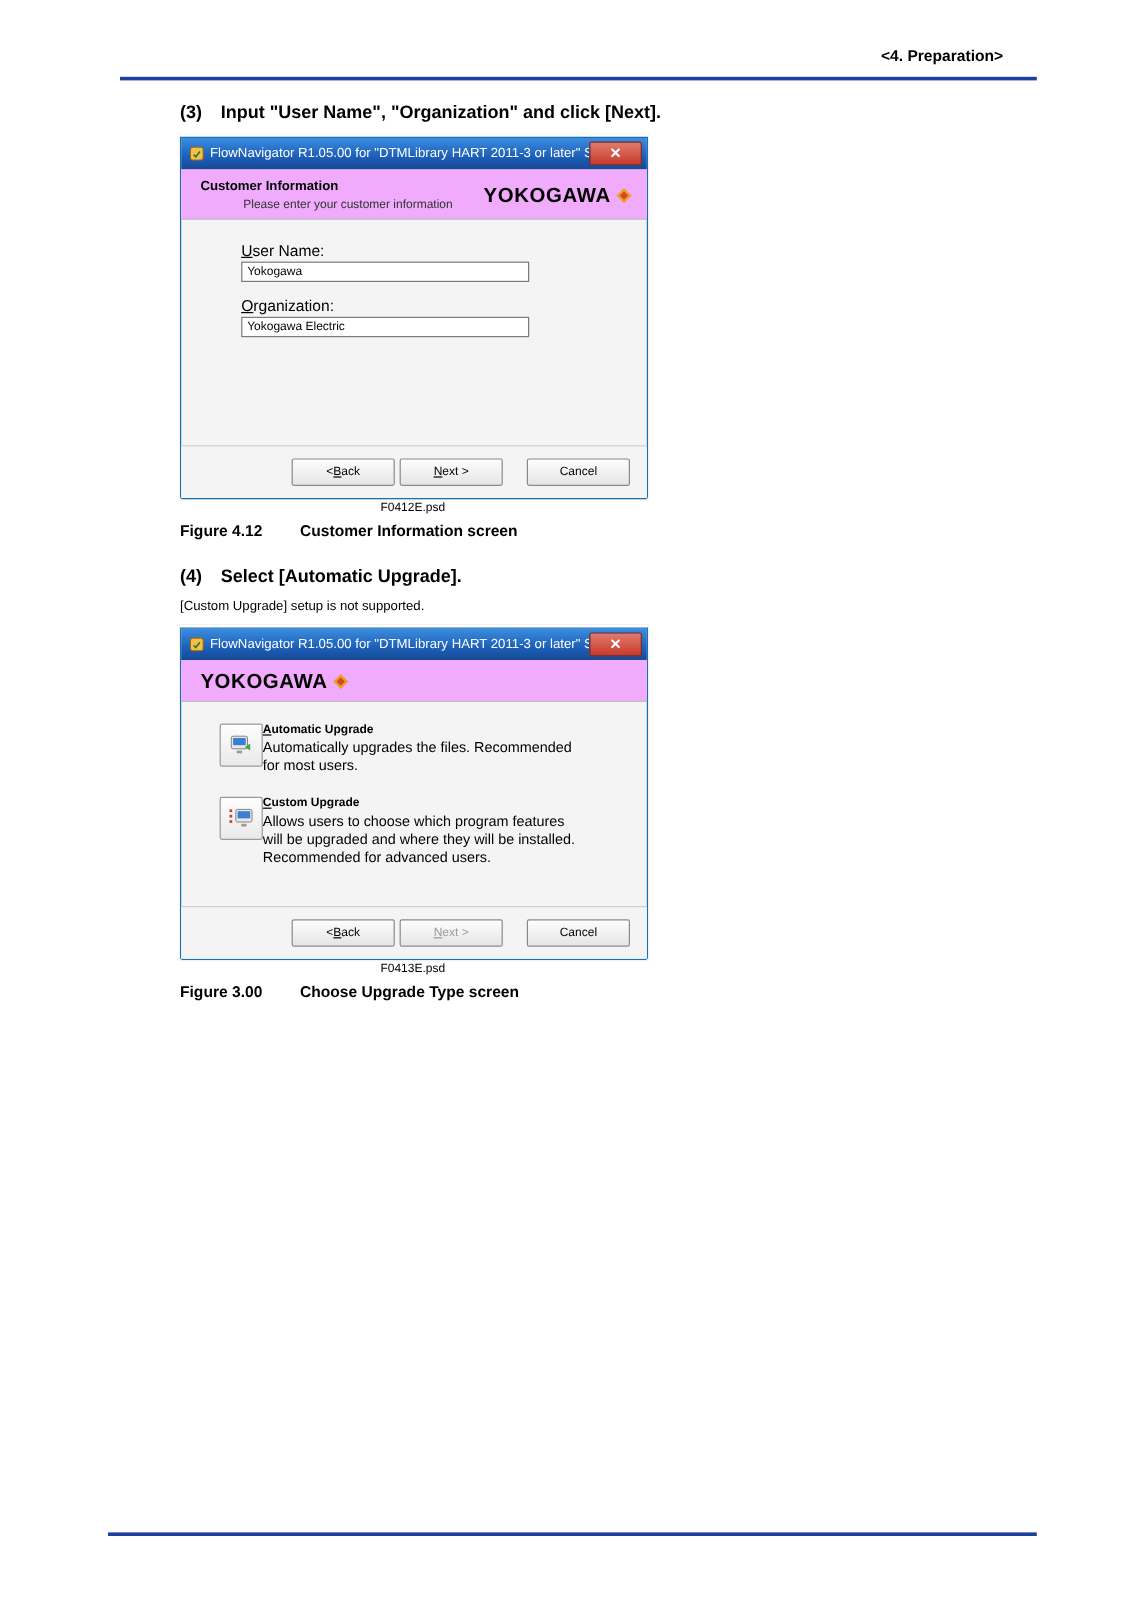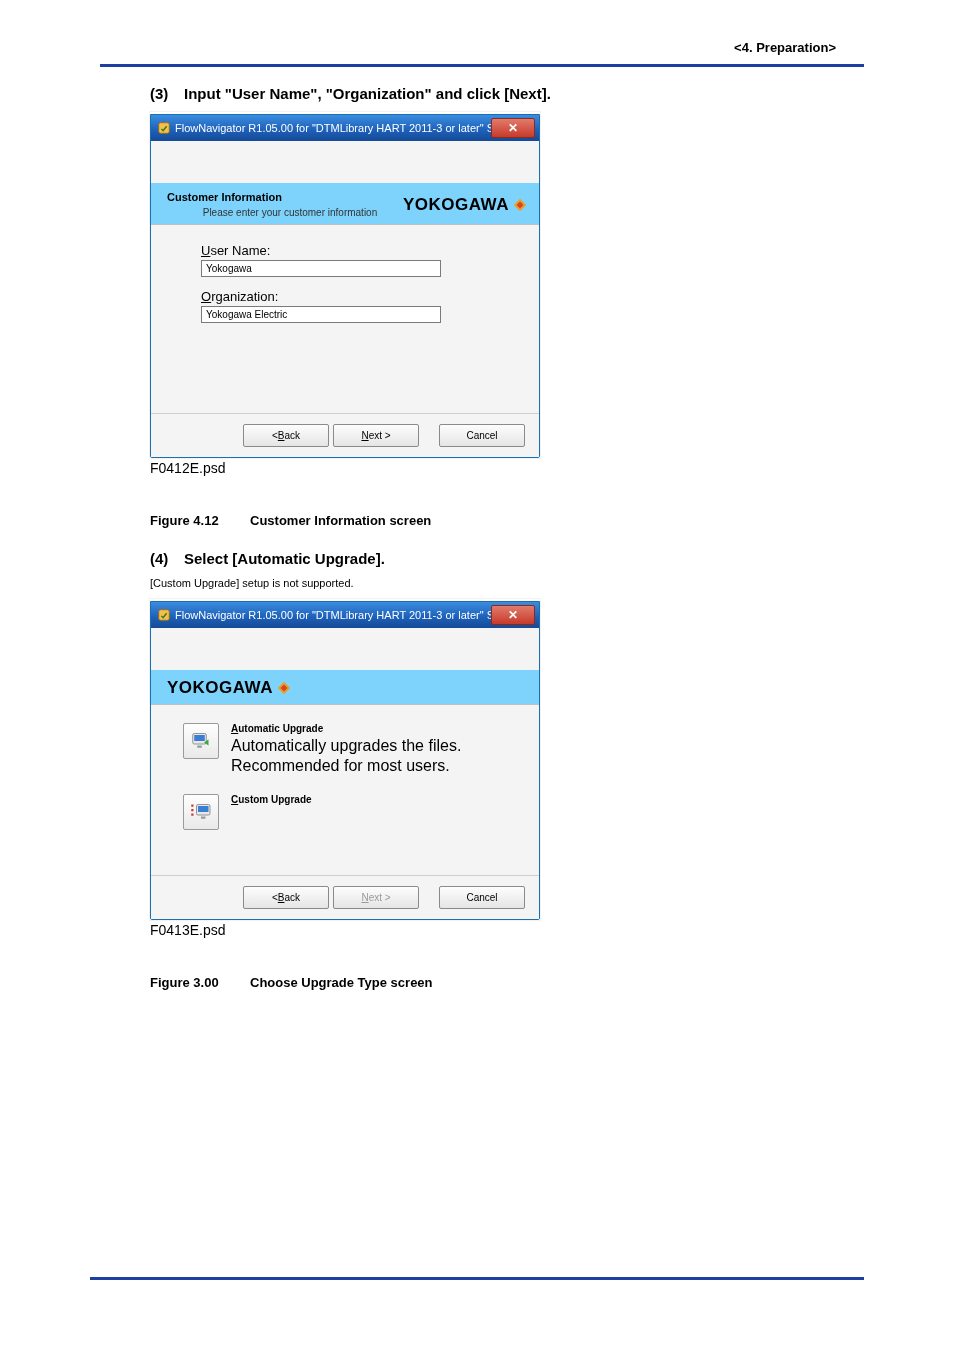--- a/index.html
+++ b/index.html
@@ -4,53 +4,53 @@
 <style>
   html,body{margin:0;padding:0;background:#fff;font-family:Arial,Helvetica,sans-serif;color:#000;}
   .page{width:954px;height:1350px;margin:0 auto;position:relative;box-sizing:border-box;}
   .header-section{padding:38px 118px 0 0;text-align:right;}
   .header-text{font-weight:bold;font-size:13px;}
   .hr-bar{height:3px;background:#1d3fa0;margin:8px 90px 0 100px;}
   .content{padding:18px 120px 0 150px;}
   .step-heading{font-weight:bold;font-size:15px;margin:0 0 10px 0;}
   .step-heading .num{display:inline-block;width:34px;}
   .fig-caption{font-weight:bold;font-size:13px;margin-top:6px;}
-  .fig-num{display:inline-block;width:100px;margin-top:31px;}
+  .fig-num{display:inline-block;width:100px;}
   .body-text{font-size:11px;margin:4px 0 10px 0;}
-  .img-filename{font-size:14px;text-align:left;padding-right:2px;margin-top:2px;}
+  .img-filename{font-size:10px;text-align:center;padding-right:2px;margin-top:2px;}
   .footer-bar{position:absolute;left:90px;right:90px;bottom:70px;height:3px;background:#1d3fa0;}
 
   
   .win{width:388px;border:1px solid #1a6fb0;border-radius:0 0 2px 2px;background:#f4f4f4;font-family:Tahoma,Arial,sans-serif;font-size:11px;color:#000;margin:2px 0 0 0;}
   .titlebar{height:26px;background:linear-gradient(#3a8de0 0%,#1d5fb8 60%,#154a95 100%);display:flex;align-items:center;padding:0 0 0 6px;color:#fff;font-size:11px;position:relative;}
   .titlebar .tb-icon{width:14px;height:14px;margin-right:4px;display:inline-flex;align-items:center;justify-content:center;}
   .titlebar .tb-icon svg{width:14px;height:14px;}
   .title-text{flex:1;white-space:nowrap;overflow:hidden;}
   .close-btn{width:42px;height:18px;margin:0 4px 0 0;background:linear-gradient(#e07b6c,#c83a2a);border:1px solid #8a2a1f;border-radius:2px;color:#fff;display:flex;align-items:center;justify-content:center;font-weight:bold;font-size:12px;}
-  .banner{background:#7dd3fc;border-bottom:1px solid #bfbfbf;padding:8px 12px 6px 16px;display:flex;align-items:center;margin-top:42px;}
+  .banner{background:#f0abfc;border-bottom:1px solid #bfbfbf;padding:8px 12px 6px 16px;display:flex;align-items:center;}
   .banner-left{flex:1;}
   .banner-title{font-weight:bold;font-size:11px;}
   .banner-sub{font-size:10px;margin:4px 0 0 10px;color:#333;text-align:center;}
   .logo{display:flex;align-items:center;gap:4px;}
   .logo-text{font-family:Arial,sans-serif;font-weight:bold;font-size:17px;letter-spacing:0.5px;color:#000;}
   .logo-mark{width:14px;height:14px;}
   .win-body{padding:16px 22px 10px 22px;min-height:160px;box-sizing:border-box;}
   .field-lbl{font-size:13px;margin:2px 0 2px 28px;}
   .field-lbl .ul{text-decoration:underline;}
   .field-input{margin:0 0 10px 28px;width:240px;height:17px;border:1px solid #7a7a7a;background:#fff;font-size:10px;padding:1px 4px;box-sizing:border-box;}
   .btnrow{border-top:1px solid #cfcfcf;background:#f4f4f4;padding:10px 14px;display:flex;justify-content:flex-end;gap:4px;}
   .wbtn{min-width:68px;height:21px;border:1px solid #8a8a8a;border-radius:2px;background:linear-gradient(#fdfdfd,#e5e5e5);font-size:10px;display:flex;align-items:center;justify-content:center;padding:0 8px;color:#000;}
   .wbtn.disabled{color:#9a9a9a;}
   .wbtn .ul{text-decoration:underline;}
-  .opt-row{display:flex;gap:12px;margin:6px 0 18px 10px;align-items:flex-start;}
+  .opt-row{display:flex;margin:6px 0 18px 10px;align-items:flex-start;}
   .opt-icon{width:34px;height:34px;border:1px solid #9a9a9a;border-radius:2px;background:linear-gradient(#fefefe,#e9e9e9);display:flex;align-items:center;justify-content:center;flex-shrink:0;}
   .opt-icon svg{width:24px;height:24px;}
   .opt-text .t{font-weight:bold;font-size:10px;}
   .opt-text .t .ul{text-decoration:underline;}
-  .opt-text .d{font-size:16px;margin-top:2px;max-width:270px;line-height:1.25;}
+  .opt-text .d{font-size:12px;margin-top:2px;max-width:270px;line-height:1.25;}
   .win-wrap{display:inline-block;box-shadow:0 0 0 1px rgba(0,0,0,0.05);}
   .section-gap{height:22px;}
 </style>
 </head>
 <body>
 
 <div class="page">
   <div class="header-section">
     <span class="header-text">&lt;4.  Preparation&gt;</span>
   </div>
@@ -171,20 +171,21 @@
               <rect x="10" y="6" width="18" height="14" rx="2" fill="#e8e8e8" stroke="#777"></rect>
               <rect x="12" y="8" width="14" height="8" fill="#3a7fd4"></rect>
               <rect x="16" y="22" width="6" height="3" fill="#999"></rect>
               <rect x="3" y="6" width="3" height="3" fill="#cc3a3a"></rect>
               <rect x="3" y="12" width="3" height="3" fill="#cc3a3a"></rect>
               <rect x="3" y="18" width="3" height="3" fill="#cc3a3a"></rect>
             </svg>
           </div>
           <div class="opt-text">
             <div class="t"><span class="ul">C</span><span>ustom Upgrade</span></div>
+            <div class="d">Allows users to choose which program features will be upgraded and where they will be installed. Recommended for advanced users.</div>
           </div>
         </div>
       </div>
       <div class="btnrow">
         <div class="wbtn">
               <span>&lt; </span>
               <span class="ul">B</span>
               <span>ack</span>
             </div>
         <div class="wbtn disabled">

